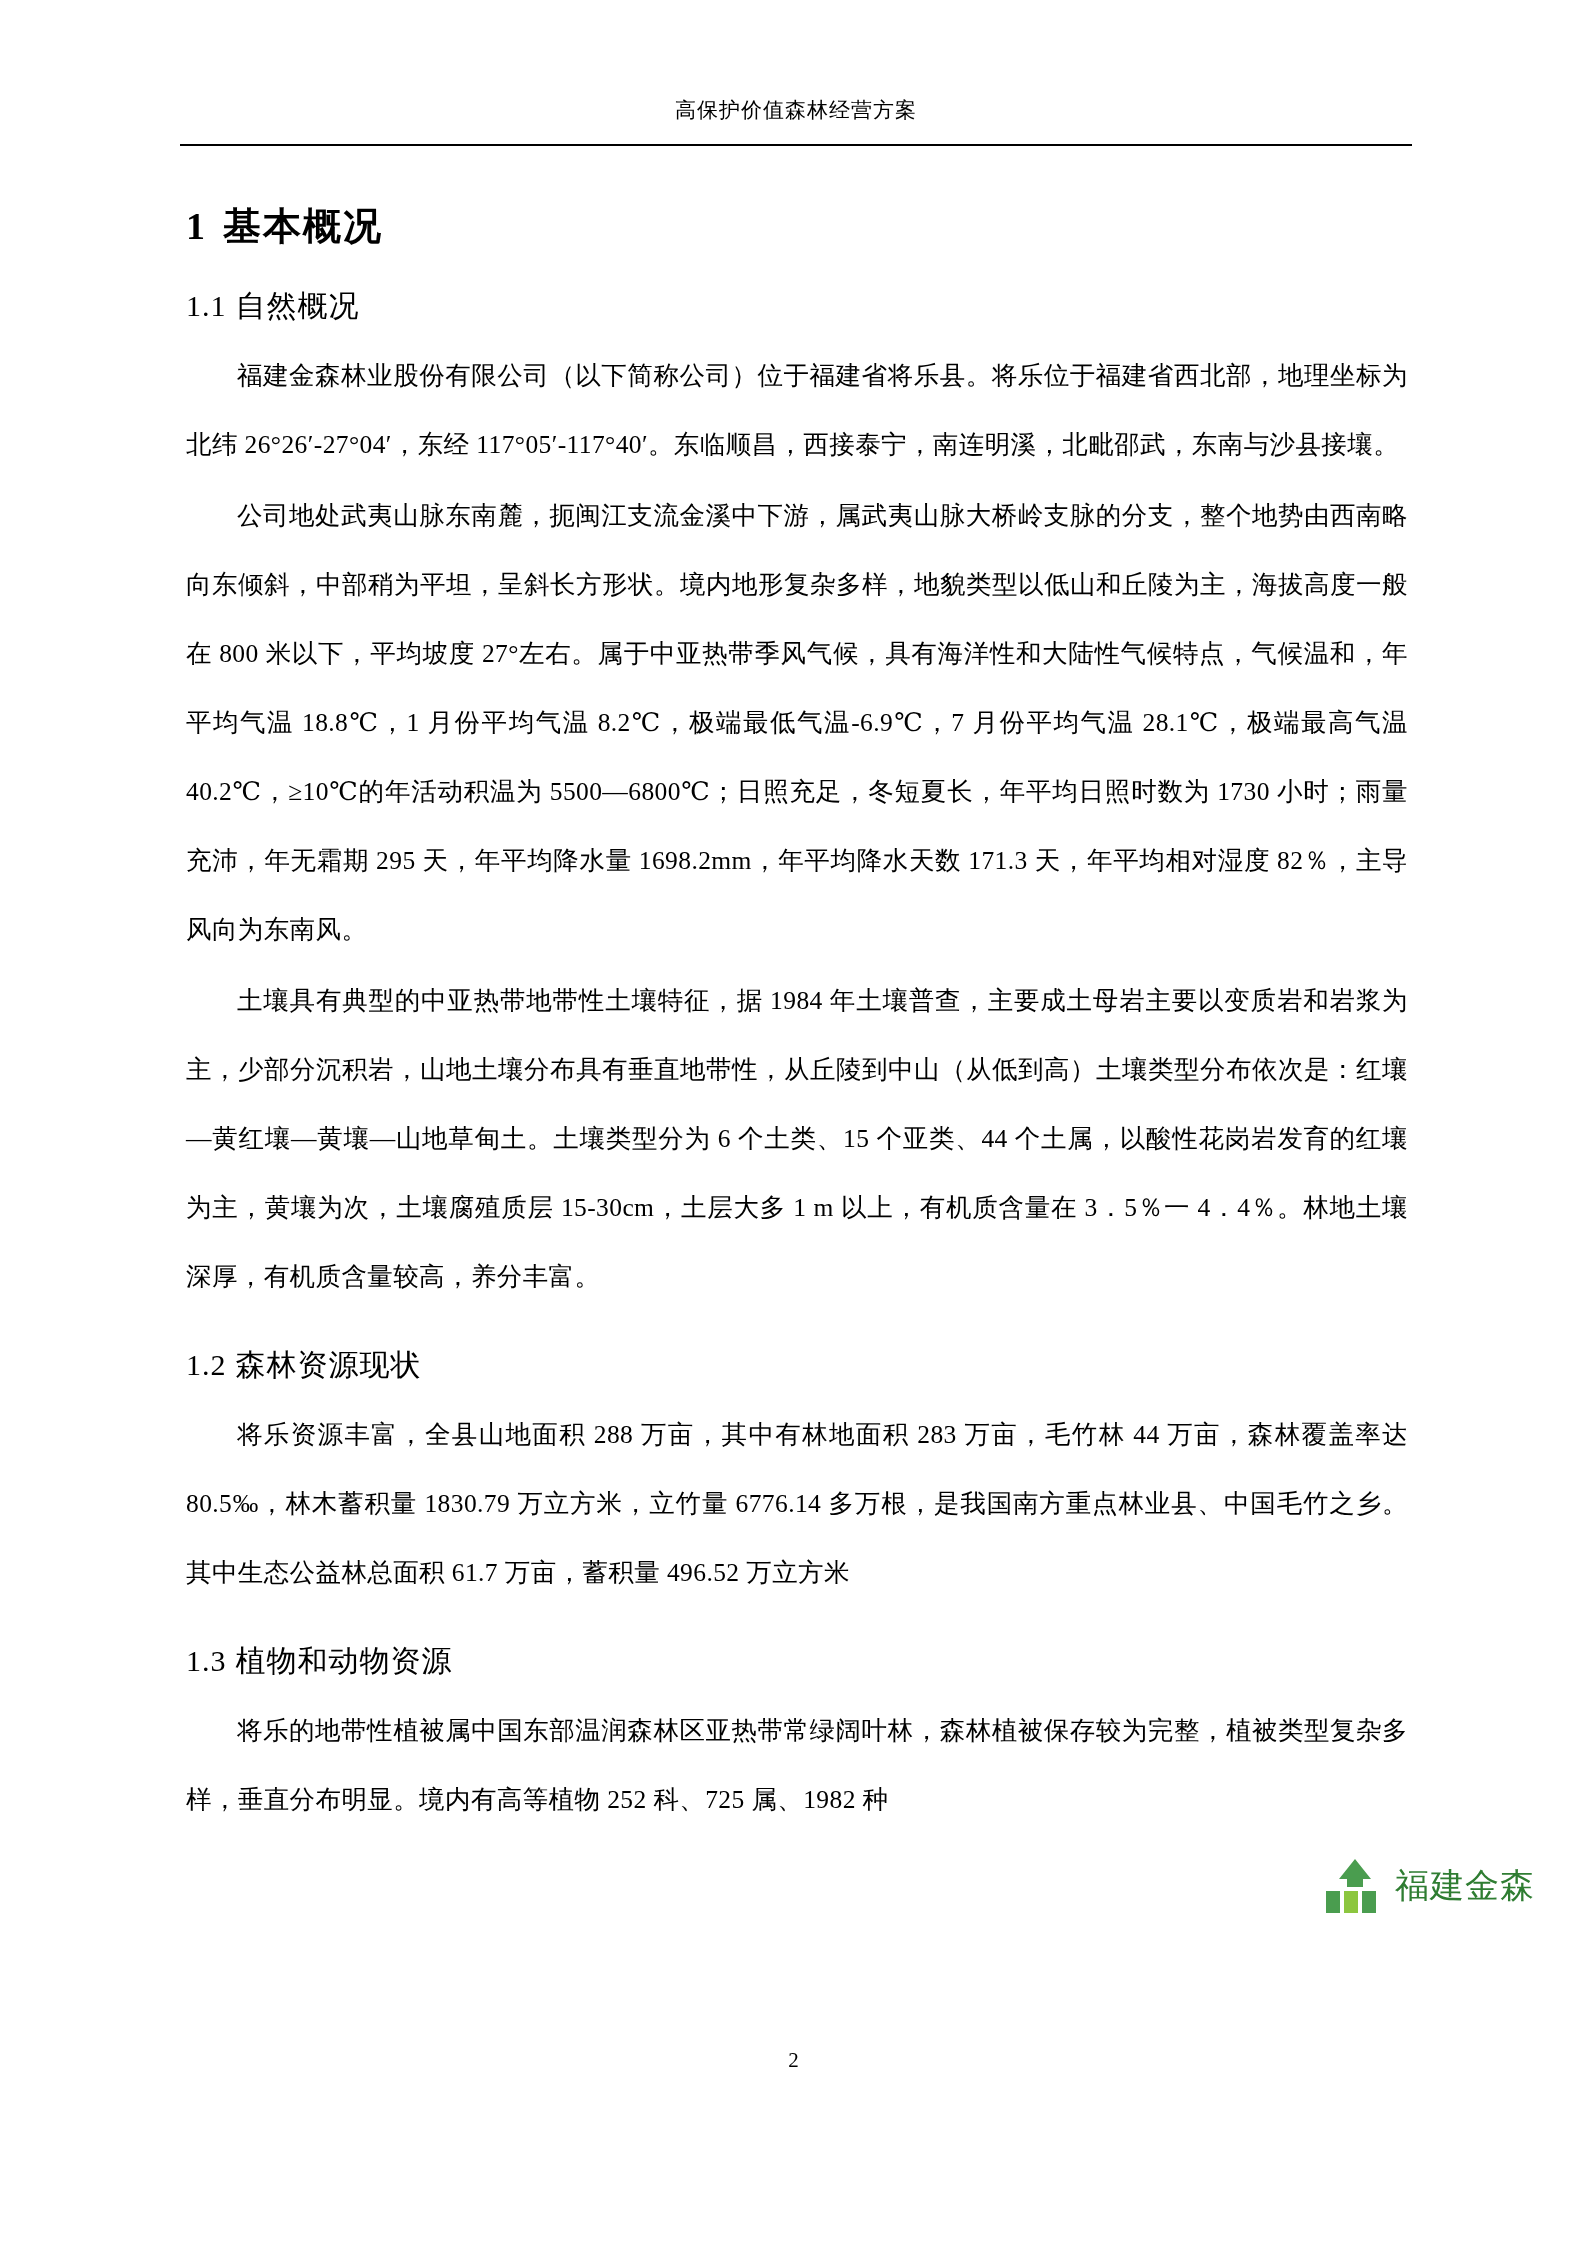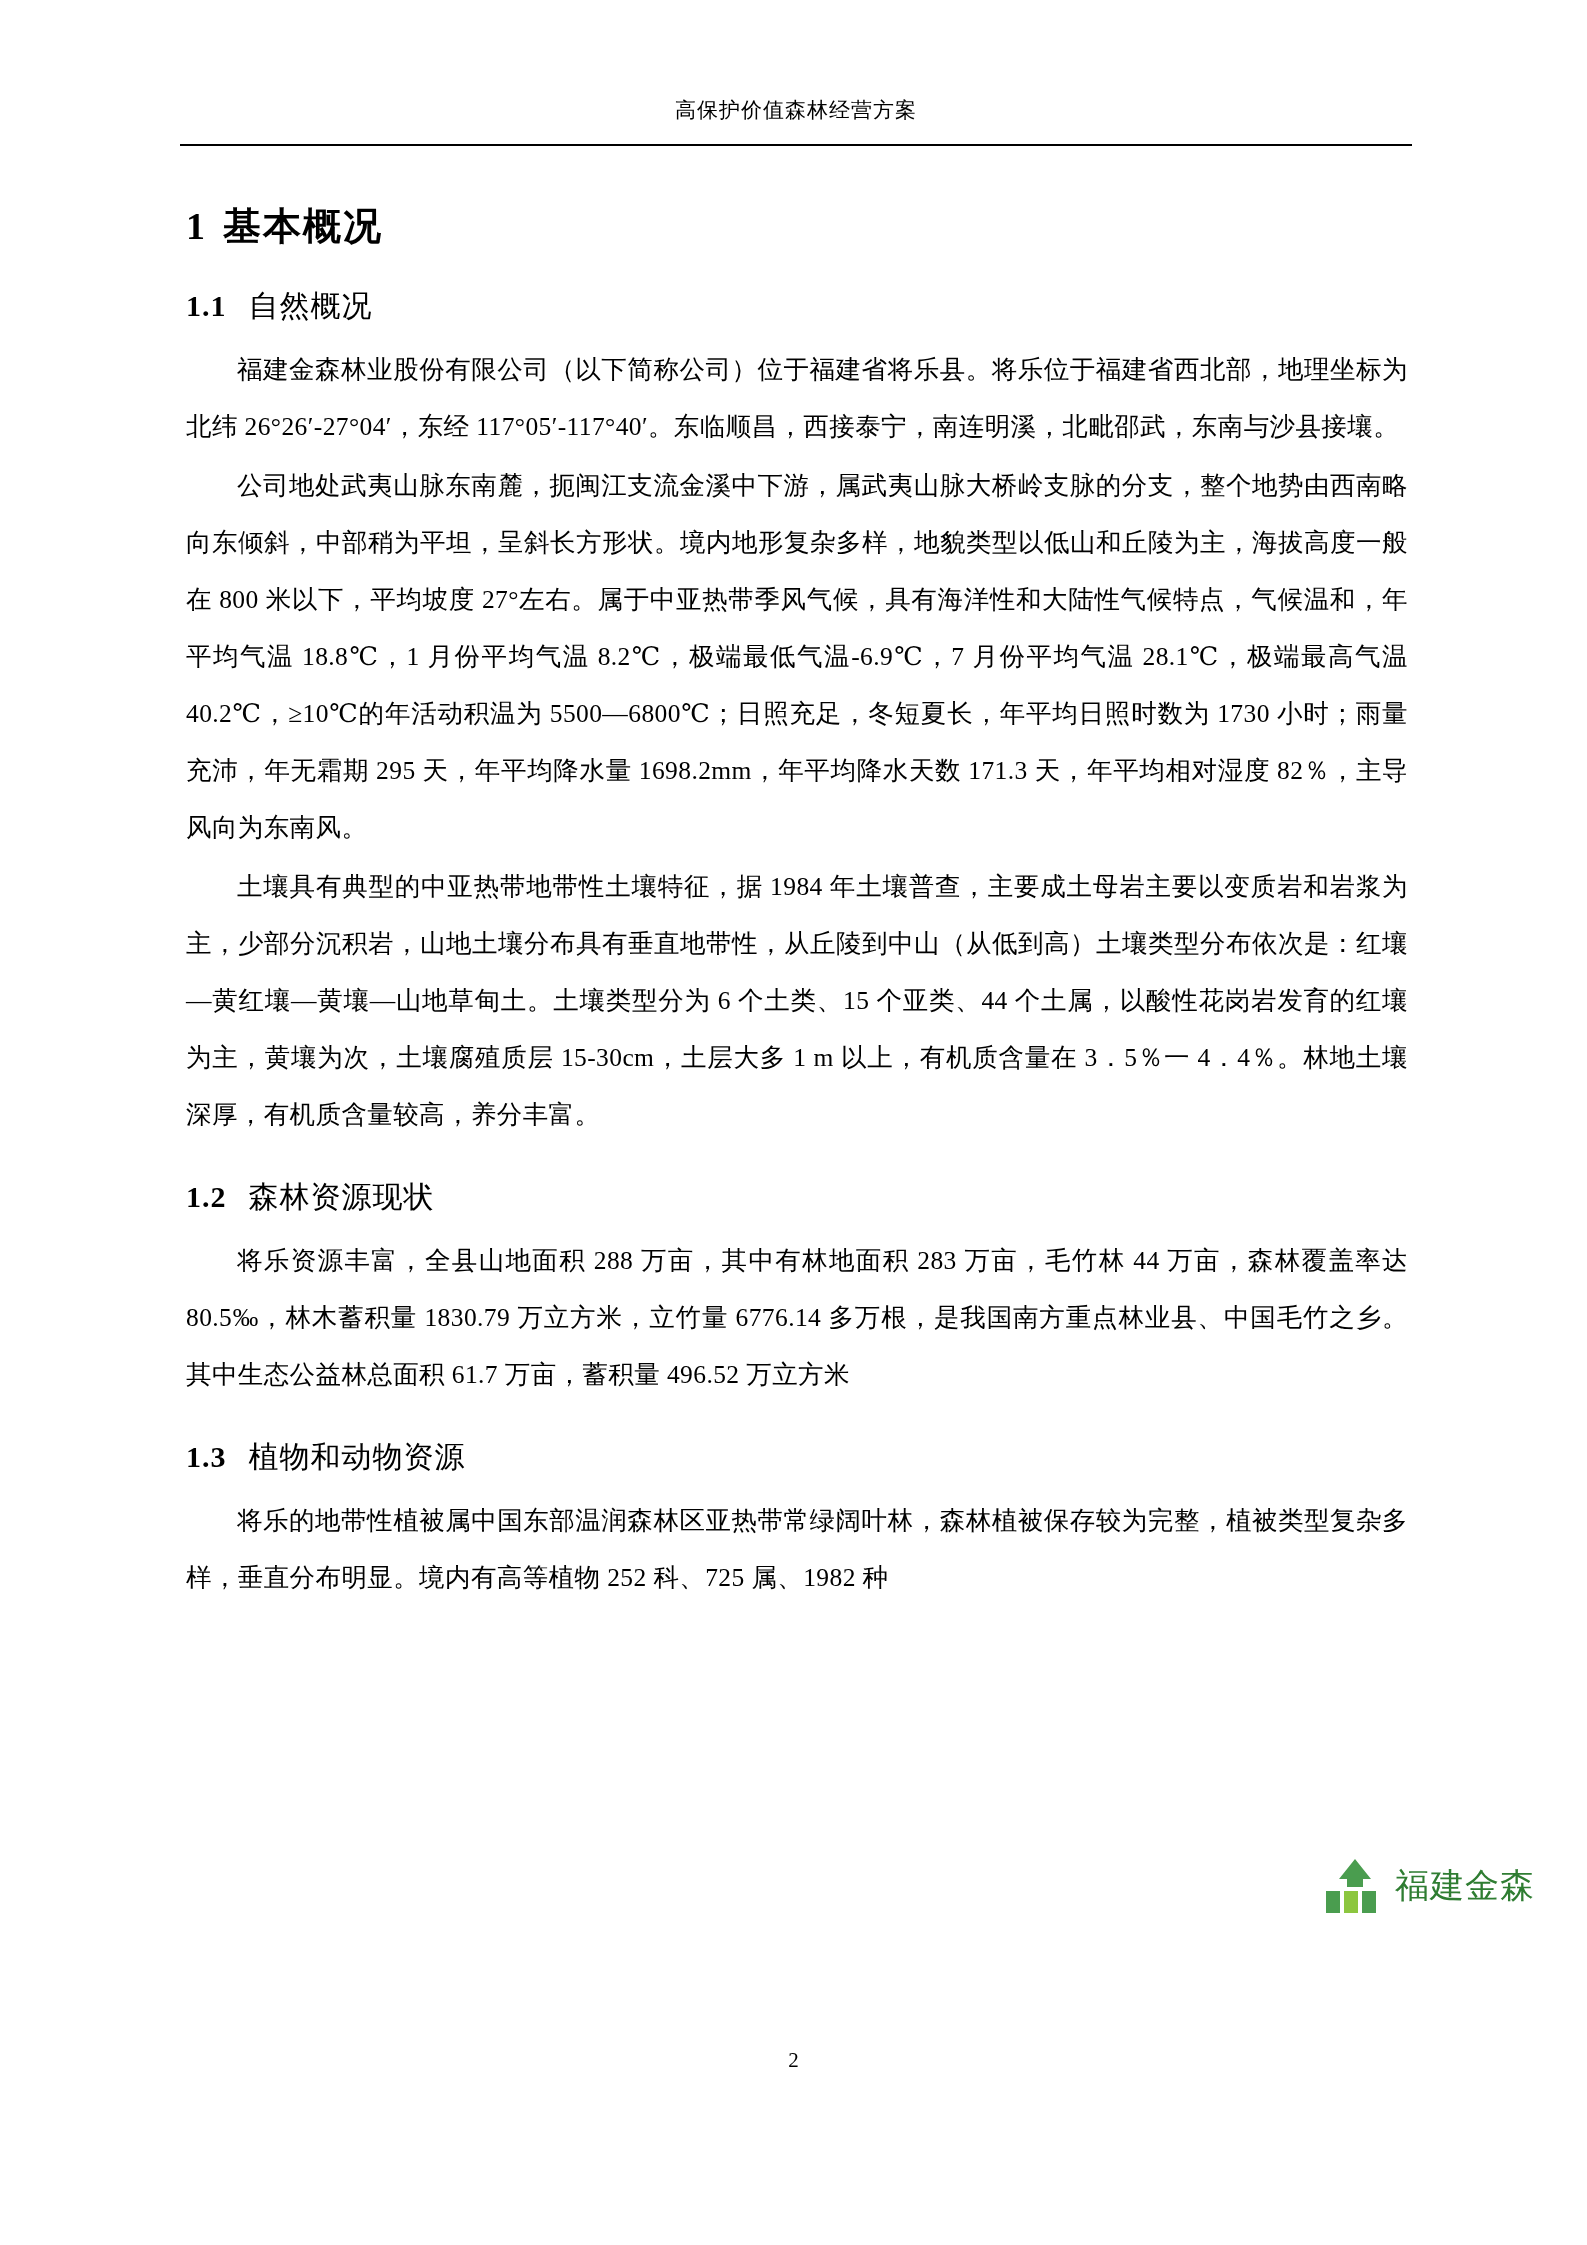--- a/index.html
+++ b/index.html
@@ -59,26 +59,25 @@
   }
   h2.sub {
     font-size: 30px;
     font-weight: normal;
     margin: 34px 0 14px 0;
     letter-spacing: 1px;
     font-family: "DejaVu Sans", "Liberation Sans", sans-serif;
   }
   h2.sub .num {
     font-family: "Liberation Serif", serif;
-    margin-right: 22px;
-    font-weight: bold;
+    margin-right: 9px;
   }
   p.body {
     font-size: 25.5px;
-    line-height: 57px;
+    line-height: 69px;
     text-indent: 2em;
     margin: 0 0 2px 0;
     text-align: justify;
     text-justify: inter-ideograph;
     letter-spacing: 0.4px;
   }
   .pagenum {
     position: absolute;
     top: 2048px;
     left: 0;

